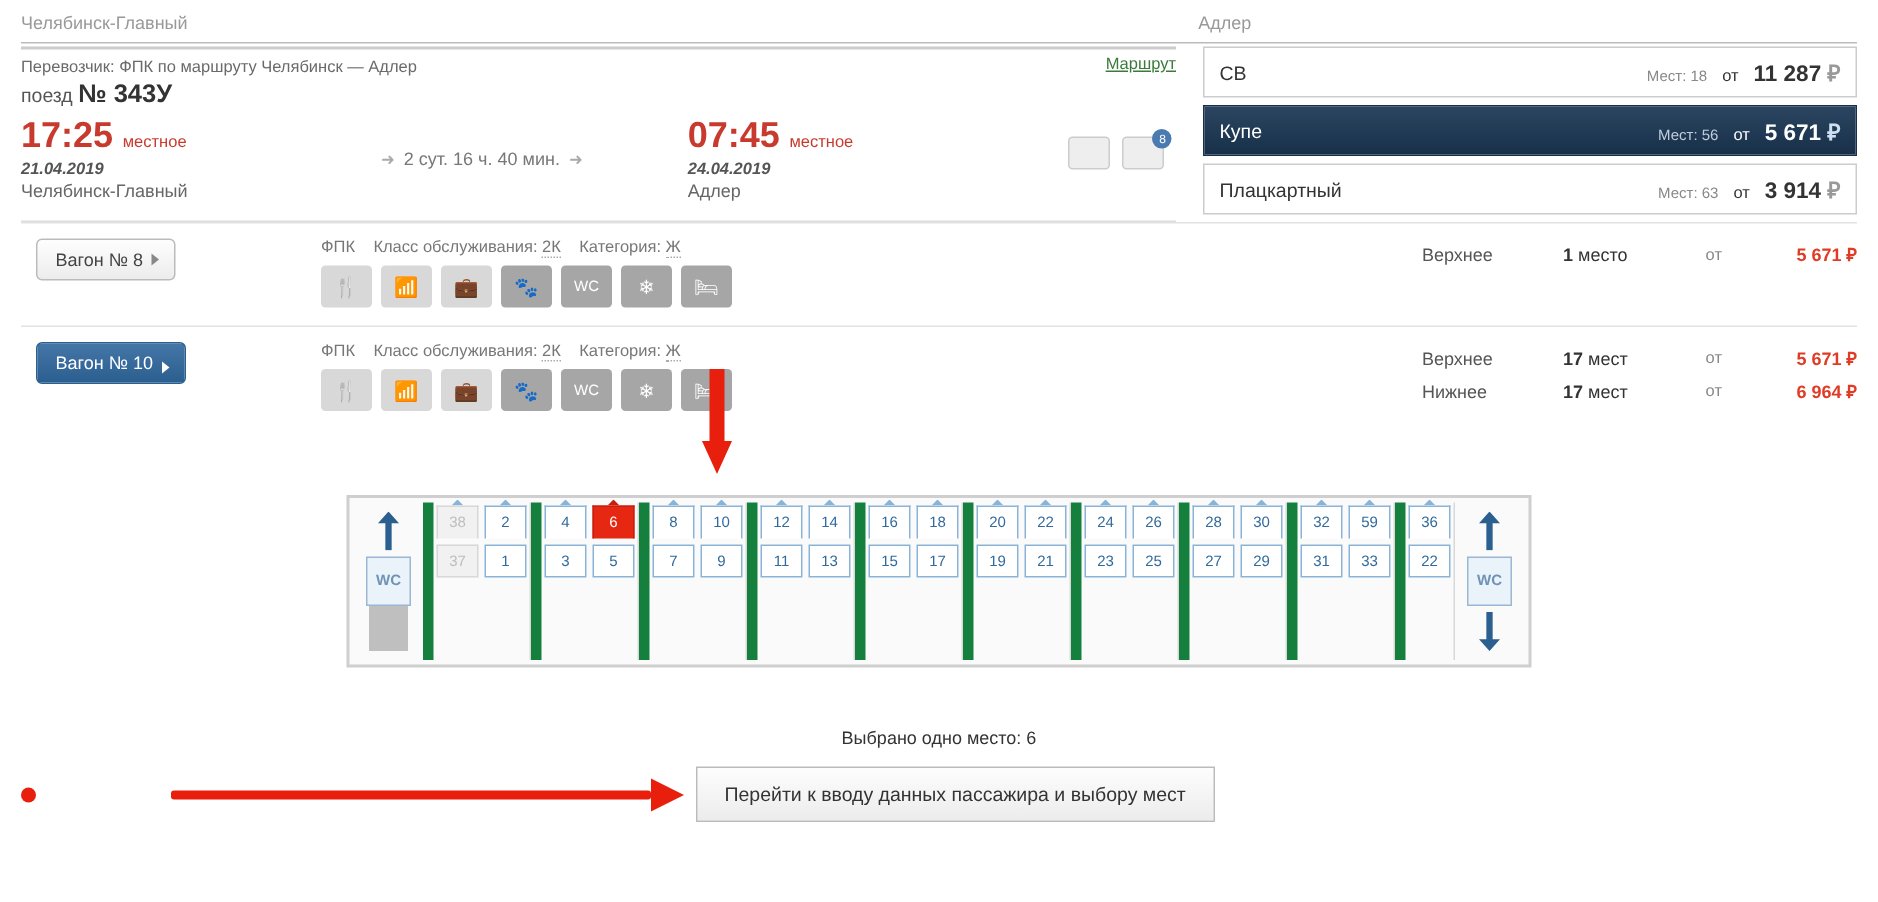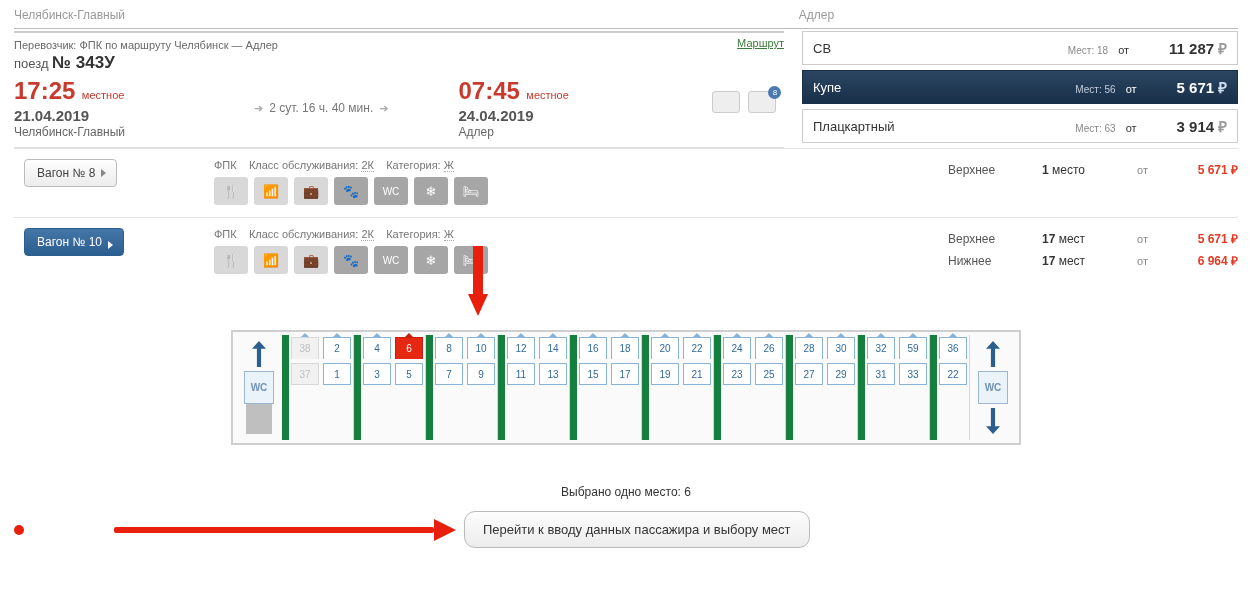--- a/index.html
+++ b/index.html
@@ -24,35 +24,35 @@
   .left-col{width:770px;border-top:2px solid #ccc;border-bottom:1px solid #ddd;padding:4px 0 4px 0;position:relative;}
   .right-col{margin-left:18px;flex:1;}
   .carrier-line{font-size:11px;color:#6a6a6a;margin:2px 0;}
   .route-link{float:right;color:var(--link);text-decoration:underline;font-size:11px;}
   .train-line{font-size:13px;color:#555;}
   .train-no{font-size:17px;font-weight:600;color:#333;}
   .schedule{display:flex;align-items:flex-start;gap:64px;margin-top:4px;}
   .sched-col{min-width:170px;}
   .time-big{font-size:24px;font-weight:bold;color:var(--red);}
   .time-label{font-size:11px;color:var(--red);margin-left:2px;}
-  .date-line{font-size:15px;color:#555;margin-top:2px;font-weight:bold;}
+  .date-line{font-size:11px;color:#555;margin-top:2px;font-weight:bold;font-style:italic;}
   .city-line{font-size:12px;color:#666;margin-top:1px;}
   .duration{font-size:12px;color:#777;align-self:center;white-space:nowrap;}
   .duration::before,.duration::after{content:"\279C";color:#aaa;margin:0 6px;font-size:11px;}
   .lug-icons{display:flex;gap:8px;align-items:center;margin-top:14px;margin-left:20px;}
   .lug{width:28px;height:22px;border:1px solid #ccc;border-radius:3px;background:#eee;position:relative;}
   .lug-badge{position:absolute;top:-6px;right:-6px;width:13px;height:13px;border-radius:50%;background:#4a7ab0;color:#fff;font-size:8px;display:flex;align-items:center;justify-content:center;}
   
   .fare{display:flex;align-items:center;justify-content:space-between;border:1px solid #ccc;padding:6px 10px;margin-bottom:5px;font-size:13px;}
   .fare.dark{background:linear-gradient(#2b4560,#18304a);color:#fff;border-color:#18304a;}
   .fare .name{font-weight:400;}
   .fare .seats{font-size:10px;color:#888;}
   .fare.dark .seats{color:#c0cddd;}
   .fare .from{font-size:11px;margin:0 6px;}
-  .fare .price{font-size:15px;font-weight:bold;margin-left:30px;}
+  .fare .price{font-size:15px;font-weight:bold;}
   .rub{color:var(--rub);}
   .fare.dark .rub{color:#cfe0f2;}
   
   .wagon-sec{border-top:1px solid #e2e2e2;padding:10px 0 12px;display:flex;align-items:flex-start;}
   .wagon-btn{border:1px solid #bbb;border-radius:4px;padding:6px 10px 6px 12px;font-size:12px;color:#444;background:linear-gradient(#fefefe,#ececec);display:inline-flex;align-items:center;gap:6px;cursor:pointer;}
   .wagon-btn .chev{width:0;height:0;border-top:4px solid transparent;border-bottom:4px solid transparent;border-left:5px solid #888;}
   .wagon-btn.active{background:linear-gradient(#4476a8,#2b5f8f);color:#fff;border-color:#2b5f8f;align-items:flex-end;}
   .wagon-btn.active .chev{border-left-color:#fff;}
   .wagon-left{width:200px;padding-left:10px;}
   .wagon-mid{flex:1;}
@@ -89,21 +89,21 @@
   .seat.upper{border-bottom:none;}
   .seat.upper::after{content:"";position:absolute;top:-5px;left:50%;transform:translateX(-50%);width:8px;height:4px;background:#8ab3d8;clip-path:polygon(0 100%,100% 100%,50% 0);}
   .seat.taken{background:#f1f1f1;color:#bdbdbd;border-color:#d8d8d8;cursor:default;}
   .seat.selected{background:#e62712;color:#fff;border-color:#c71f0e;}
   .seat.selected::after{background:#c71f0e;}
   .aisle{height:36px;}
   .cond-box{width:26px;height:30px;background:#bfbfbf;}
   
   .sel-text{text-align:center;font-size:12px;color:#333;margin-top:40px;}
   .proceed-row{display:flex;align-items:center;margin-top:12px;}
-  .proceed-btn{border:1px solid #bbb;border-radius:11px;padding:10px 18px;font-size:13px;color:#333;background:linear-gradient(#fdfdfd,#ececec);cursor:pointer;margin-left:8px;}
+  .proceed-btn{border:1px solid #bbb;border-radius:0;padding:10px 18px;font-size:13px;color:#333;background:linear-gradient(#fdfdfd,#ececec);cursor:pointer;margin-left:8px;}
 </style>
 </head>
 <body>
 
 <div class="outer">
 
   <div class="top-leftover">
     <span>Челябинск-Главный</span>
     <span style="margin-left:270px">Адлер</span>
     <span></span>

